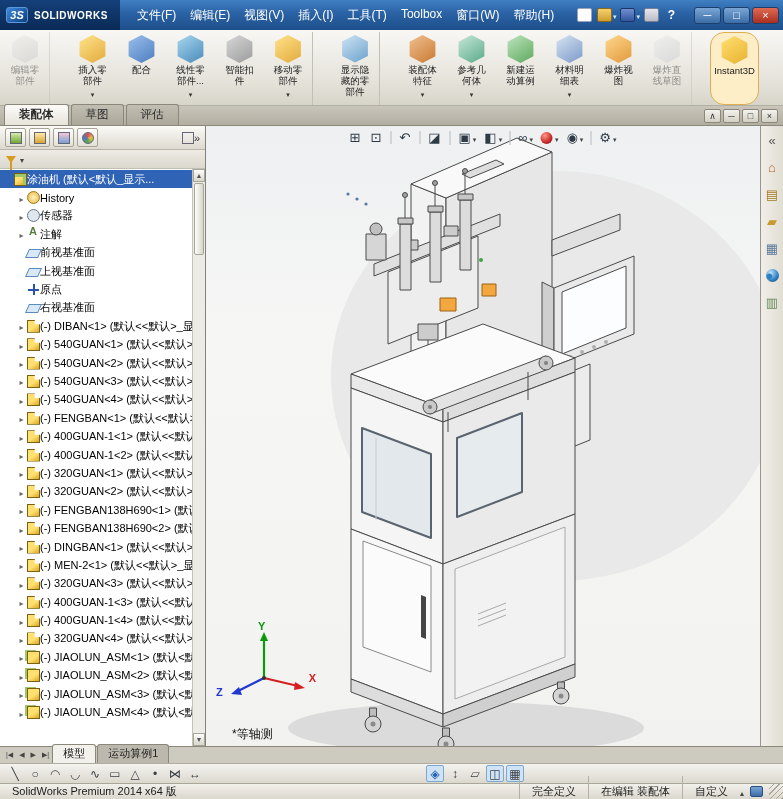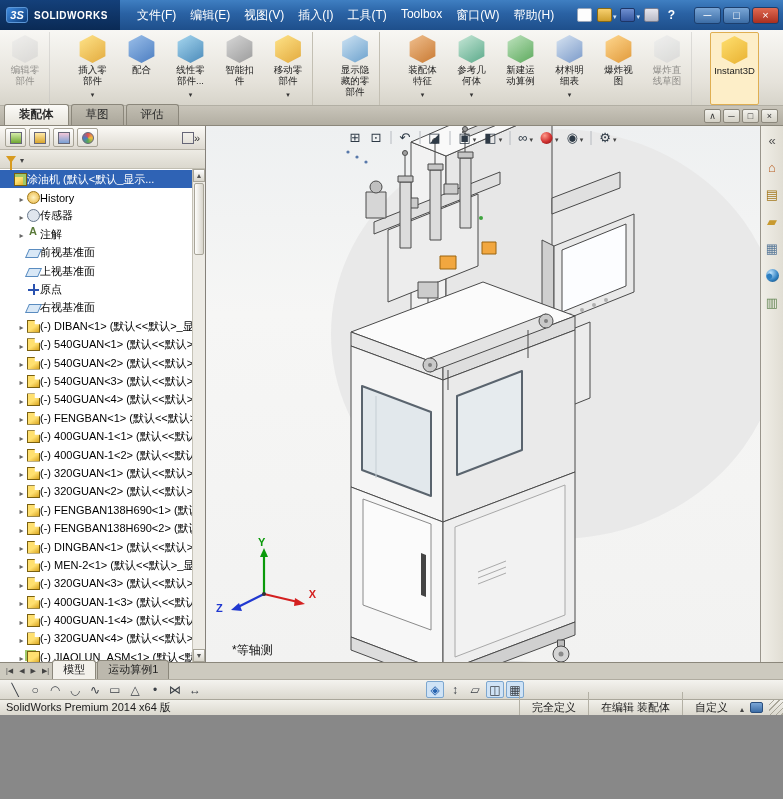--- a/index.html
+++ b/index.html
@@ -1,17 +1,17 @@
 <!DOCTYPE html>
 <html><head>
 <meta charset="utf-8">
 <style>
   *{box-sizing:border-box;margin:0;padding:0}
   html,body{width:783px;height:799px;overflow:hidden;background:#888}
-  .app{width:783px;height:715px;display:flex;flex-direction:column;font-family:"Liberation Sans","DejaVu Sans",sans-serif;font-size:12px;background:#dfddd4;overflow:hidden}
+  .app{width:783px;height:799px;display:flex;flex-direction:column;font-family:"Liberation Sans","DejaVu Sans",sans-serif;font-size:12px;background:#dfddd4;overflow:hidden}
 
   
   .titlebar{height:30px;flex:none;display:flex;align-items:center;color:#fff;background:linear-gradient(180deg,#3f7fc2,#2a62a4 45%,#1e4f8b)}
   .logo{height:30px;display:flex;align-items:center;gap:6px;padding:0 12px 0 6px;background:linear-gradient(180deg,#14407a,#0a2a55)}
   .logo-mark{min-width:22px;height:16px;display:flex;align-items:center;justify-content:center;background:linear-gradient(135deg,#3d8adf,#0d3d7c);border-radius:3px;font-weight:bold;font-style:italic;font-size:11px;color:#fff;border:1px solid #5c97d8}
   .logo-text{font-weight:bold;font-size:10px;letter-spacing:.5px}
   .menus{display:flex;margin-left:10px}
   .menu-item{padding:3px 7px;font-size:12px;color:#fff;white-space:nowrap}
   .quickbar{display:flex;align-items:center;gap:4px;margin-left:auto;padding-right:6px}
   .qbtn{display:flex;align-items:center}
@@ -25,21 +25,21 @@
   .qdd.show::before{content:"▾";font-size:7px;color:#d9e6f4}
   .winbtns{display:flex;gap:2px;padding-right:4px;margin-left:8px}
   .winbtn{width:27px;height:17px;display:flex;align-items:center;justify-content:center;font-size:11px;color:#fff;background:linear-gradient(#7aa6d6,#3c6da6);border:1px solid #1c3f6e;border-radius:3px}
   .winbtn.close{background:linear-gradient(#e06a52,#aa2f1f)}
 
   
   .ribbon{height:76px;flex:none;display:flex;align-items:stretch;padding:2px 1px 0;background:linear-gradient(#f8f7f4,#e5e2da 70%,#d7d4ca);border-bottom:1px solid #b2afa4}
   .rbtn{min-width:49px;padding:3px 3px 1px;display:flex;flex-direction:column;align-items:center;color:#1b1b1b}
   .rbtn.grp{border-right:1px solid #c3bfb3;margin-right:18px}
   .rbtn.disabled{opacity:.45;filter:grayscale(.8)}
-  .rbtn.active{background:#fdeec8;border:1px solid #dfae52;border-radius:2px}
+  .rbtn.active{background:#fdeec8;border:1px solid #dfae52;border-radius:14px}
   .ricon{width:28px;height:28px;margin-bottom:1px;background:linear-gradient(145deg,var(--c1,#ddd),var(--c2,#999));clip-path:polygon(50% 0,96% 24%,96% 76%,50% 100%,4% 76%,4% 24%);filter:drop-shadow(0 0 .6px #555)}
   .rlabel{font-size:9.5px;line-height:1.18;text-align:center;white-space:pre-line}
   .rcaret{height:7px}
   .rcaret.show::before{content:"▾";font-size:7px;color:#333}
 
   
   .tabrow{height:20px;flex:none;display:flex;align-items:flex-end;background:linear-gradient(#c9c5ba,#b2aea2);border-bottom:1px solid #8b877b;padding-left:4px}
   .ctab{padding:2px 14px 3px;margin-right:2px;font-size:11.5px;color:#2a2a2a;border:1px solid #8b877b;border-bottom:none;border-radius:3px 3px 0 0;background:linear-gradient(#c2beb2,#aba79b)}
   .ctab.on{background:linear-gradient(#fcfbf8,#e7e4db);font-weight:bold}
   .docbtns{margin-left:auto;display:flex;align-items:center;gap:2px;padding:0 5px 2px}
@@ -117,21 +117,21 @@
   .btab{font-size:11px;padding:1px 10px 2px;margin-right:1px;color:#222;border:1px solid #8b877b;border-bottom:none;border-radius:3px 3px 0 0;background:#bcb8ad}
   .btab.on{background:#f3f1eb}
 
   .sketchbar{height:20px;flex:none;display:flex;align-items:center;gap:2px;padding:0 6px;background:linear-gradient(#f4f3ef,#dbd8ce);border-top:1px solid #b0aca0}
   .skbtn{width:18px;height:17px;display:flex;align-items:center;justify-content:center;font-size:12px;color:#3a3f46;border-radius:2px;border:1px solid transparent}
   .skbtn.on{background:#cfe3f6;border-color:#7da7cf}
   .skbtn.blue{color:#2864b0}
   .skspacer{width:218px}
 
   .statusbar{height:16px;flex:none;display:flex;align-items:center;font-size:11px;color:#1c1c1c;background:linear-gradient(#f1f0ea,#dbd8ce);border-top:1px solid #a9a69a}
-  .sbleft{padding-left:6px;white-space:nowrap}
+  .sbleft{padding-left:12px;white-space:nowrap}
   .sbspacer{flex:1}
   .sbseg{height:100%;display:flex;align-items:center;padding:16px 12px;border-left:1px solid #b3b0a4;white-space:nowrap}
   .sbcaret::before{content:"▴";font-size:8px;color:#444}
   .sbicon{width:13px;height:11px;margin:0 6px;background:linear-gradient(#7aa6d6,#3c6da6);border:1px solid #2a4f7e;border-radius:2px}
   .grip{width:14px;height:100%;background:repeating-linear-gradient(135deg,transparent 0 3px,#aaa79a 3px 4px)}
 </style>
 </head>
 <body>
 
 <div class="app">

